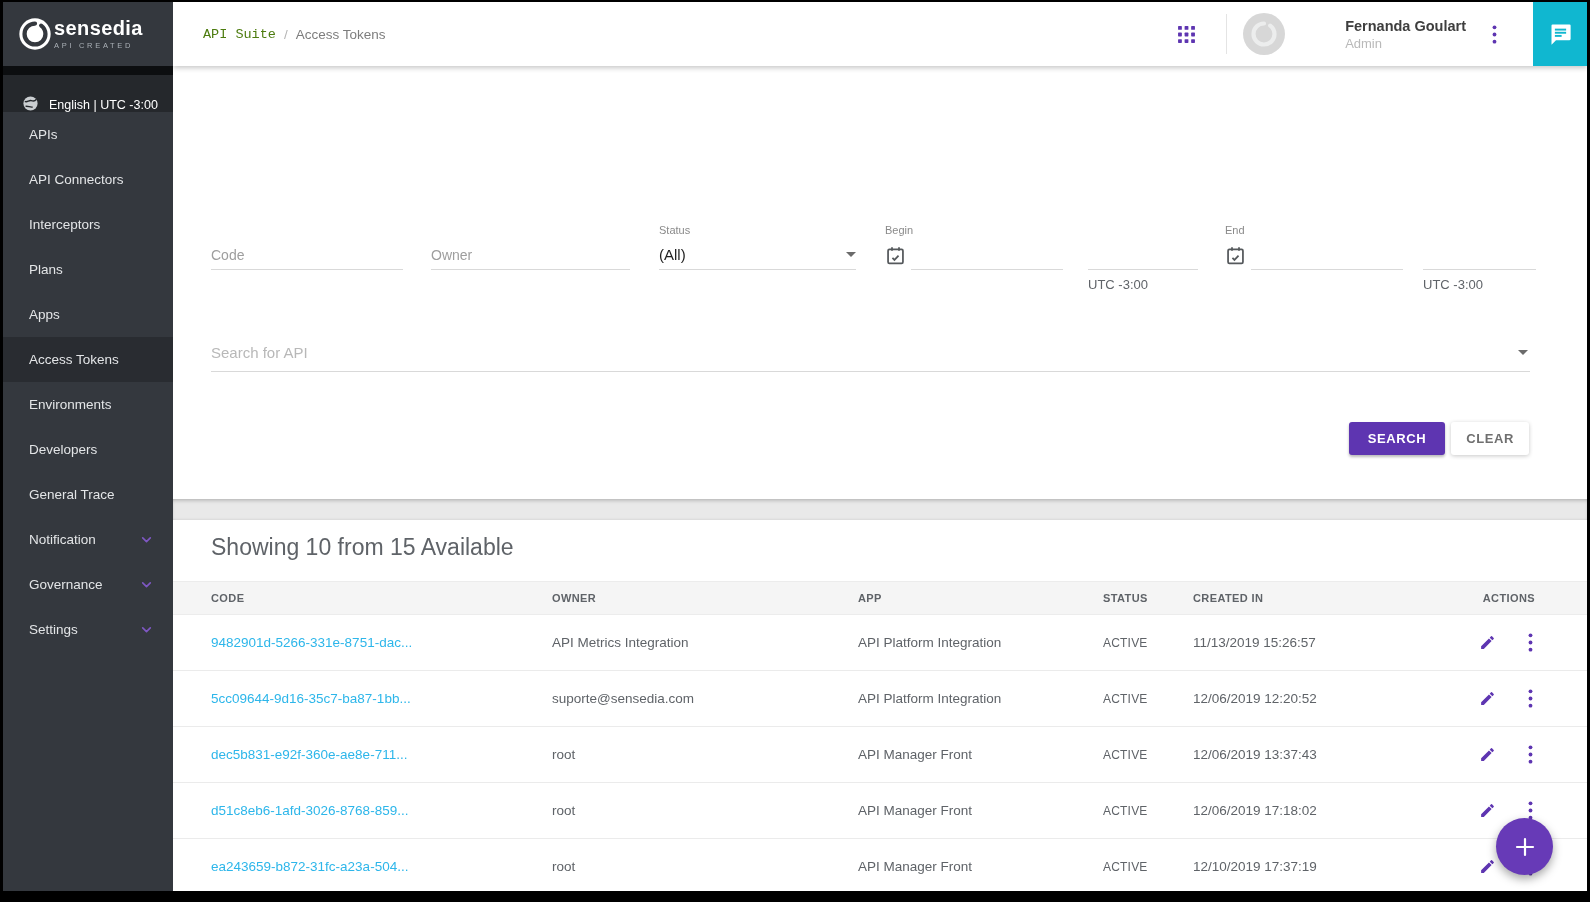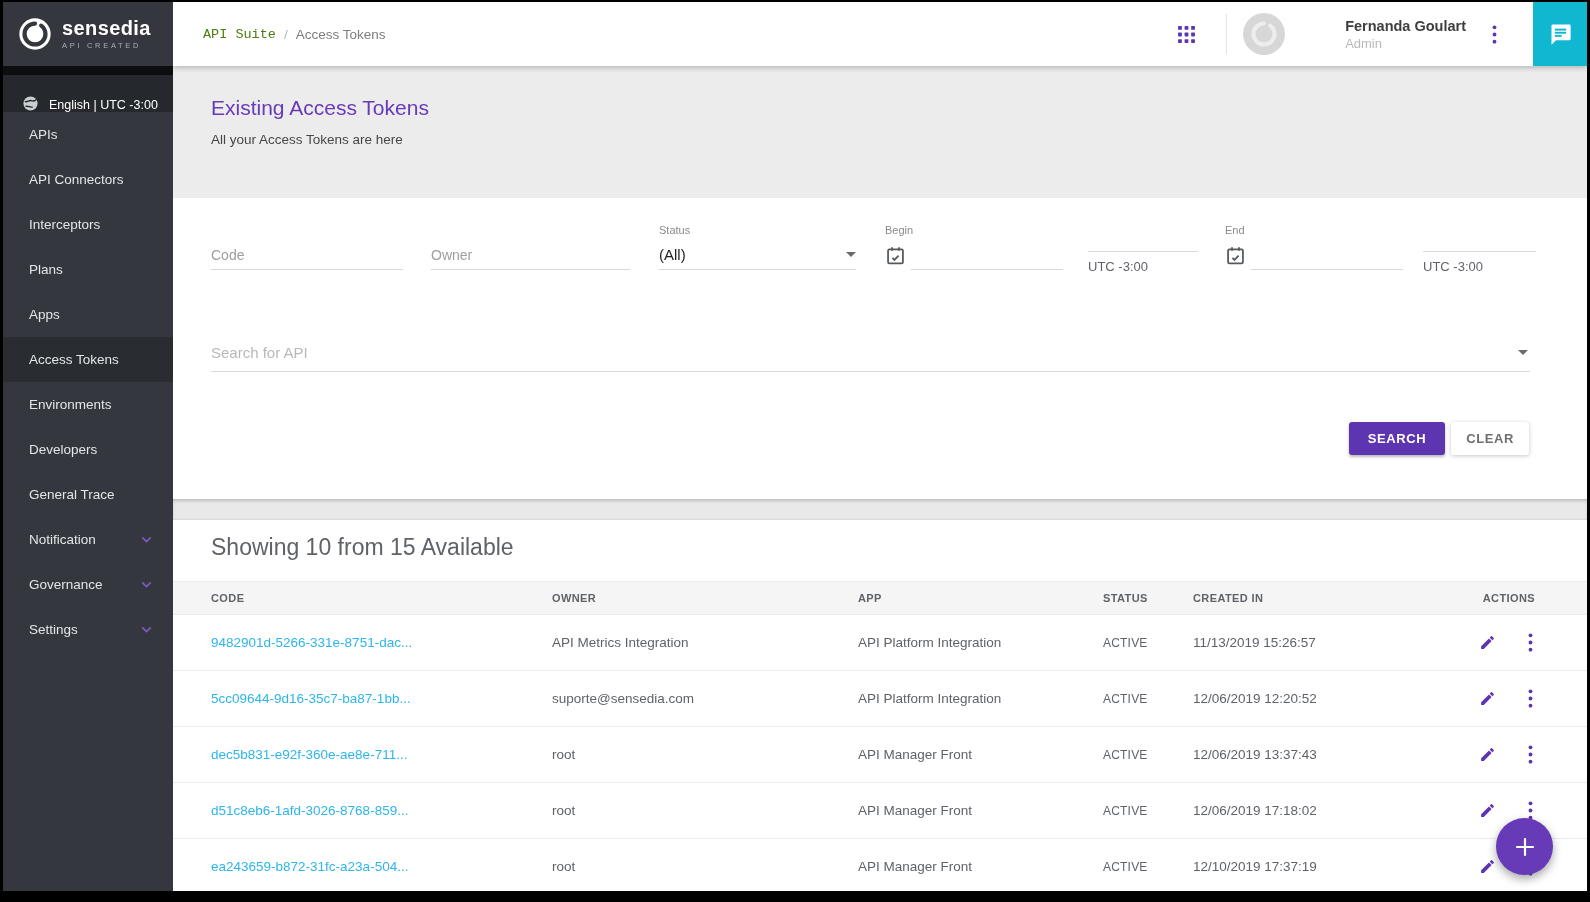--- a/index.html
+++ b/index.html
@@ -4,21 +4,21 @@
 <style>
   * { margin:0; padding:0; box-sizing:border-box; }
   html,body { background:#888; }
   body { font-family:"Liberation Sans", sans-serif; }
 
   .screen { position:relative; width:1590px; height:902px; background:#fff;
             border:solid #000; border-width:2px 3px 11px 3px; overflow:hidden; }
 
   
   .sidebar { position:absolute; left:0; top:0; bottom:0; width:170px; background:#34383e; z-index:5; }
-  .logo-block { height:64px; display:flex; align-items:center; padding-left:13px; gap:8px; }
+  .logo-block { height:64px; display:flex; align-items:center; padding-left:13px; }
   .logo-text { display:flex; flex-direction:column; }
   .logo-brand { font-size:20px; font-weight:bold; color:#fff; letter-spacing:.4px; line-height:20px; }
   .logo-sub { font-size:7.5px; color:#aab0b6; letter-spacing:2.7px; margin-top:3px; }
   .sidebar-gap { height:9px; background:#0c0e10; }
   .langbar { height:37px; background:#25282c; display:flex; align-items:flex-end; gap:10px; padding-left:19px; }
   .langbar-label { color:#fff; font-size:12.5px; }
   .nav-item { height:45px; display:flex; align-items:center; padding:0 20px 0 26px; cursor:pointer; }
   .nav-item.active { background:#292c31; }
   .nav-label { color:#e3e5e7; font-size:13.5px; flex:1; }
   .nav-chev { display:flex; align-items:center; }
@@ -57,21 +57,21 @@
   .f-owner { left:258px; width:199px; padding-top:16px; }
   .f-status { left:486px; width:197px; }
   .sel-row { display:flex; align-items:center; height:30px; border-bottom:1px solid #d9d9d9; cursor:pointer; }
   .sel-value { flex:1; font-size:15px; color:#1f1f1f; }
   .caret { width:0; height:0; border-left:5px solid transparent; border-right:5px solid transparent; border-top:5px solid #6b6b6b; }
   .f-begin { left:712px; width:178px; }
   .f-end { left:1052px; width:178px; }
   .date-row { display:flex; align-items:flex-end; gap:5px; }
   .cal-btn { display:flex; padding-bottom:4px; cursor:pointer; }
   .date-input { flex:1; }
-  .tz { position:absolute; top:24px; }
+  .tz { position:absolute; top:42px; }
   .tz-begin { left:915px; width:110px; }
   .tz-end { left:1250px; width:113px; }
   .tz-line { height:30px; border-bottom:1px solid #d9d9d9; }
   .tz-text { margin-top:7px; font-size:13px; color:#5f6368; }
   .f-api { position:absolute; left:38px; right:57px; top:136px; }
   .api-input { height:38px; font-size:15px; }
   .api-input::placeholder { color:#b8b8b8; }
   .api-caret { position:absolute; right:2px; top:16px; }
   .btn-row { position:absolute; right:58px; top:224px; display:flex; gap:6px; }
   .btn { height:33px; border:none; border-radius:3px; font-family:"Liberation Sans",sans-serif;
@@ -229,24 +229,20 @@
             <path d="M4 3h16a1 1 0 0 1 1 1v12a1 1 0 0 1-1 1H8l-4 4V4a1 1 0 0 1 1-1z" fill="#fff"></path>
             <rect x="7" y="6.8" width="10" height="1.7" fill="#10b7d0"></rect>
             <rect x="7" y="9.6" width="10" height="1.7" fill="#10b7d0"></rect>
             <rect x="7" y="12.4" width="6" height="1.7" fill="#10b7d0"></rect>
           </svg>
         </span>
       </span>
     </div>
   </div>
 
-  <div class="hero">
-    <h1 class="hero-title">Existing Access Tokens</h1>
-    <div class="hero-sub">All your Access Tokens are here</div>
-  </div>
 
   <div class="filters">
     <div class="field f-code">
       <input class="u-input" placeholder="Code" style="">
     </div>
     <div class="field f-owner">
       <input class="u-input" placeholder="Owner" style="">
     </div>
     <div class="field f-status">
       <div class="field-label">Status</div>

